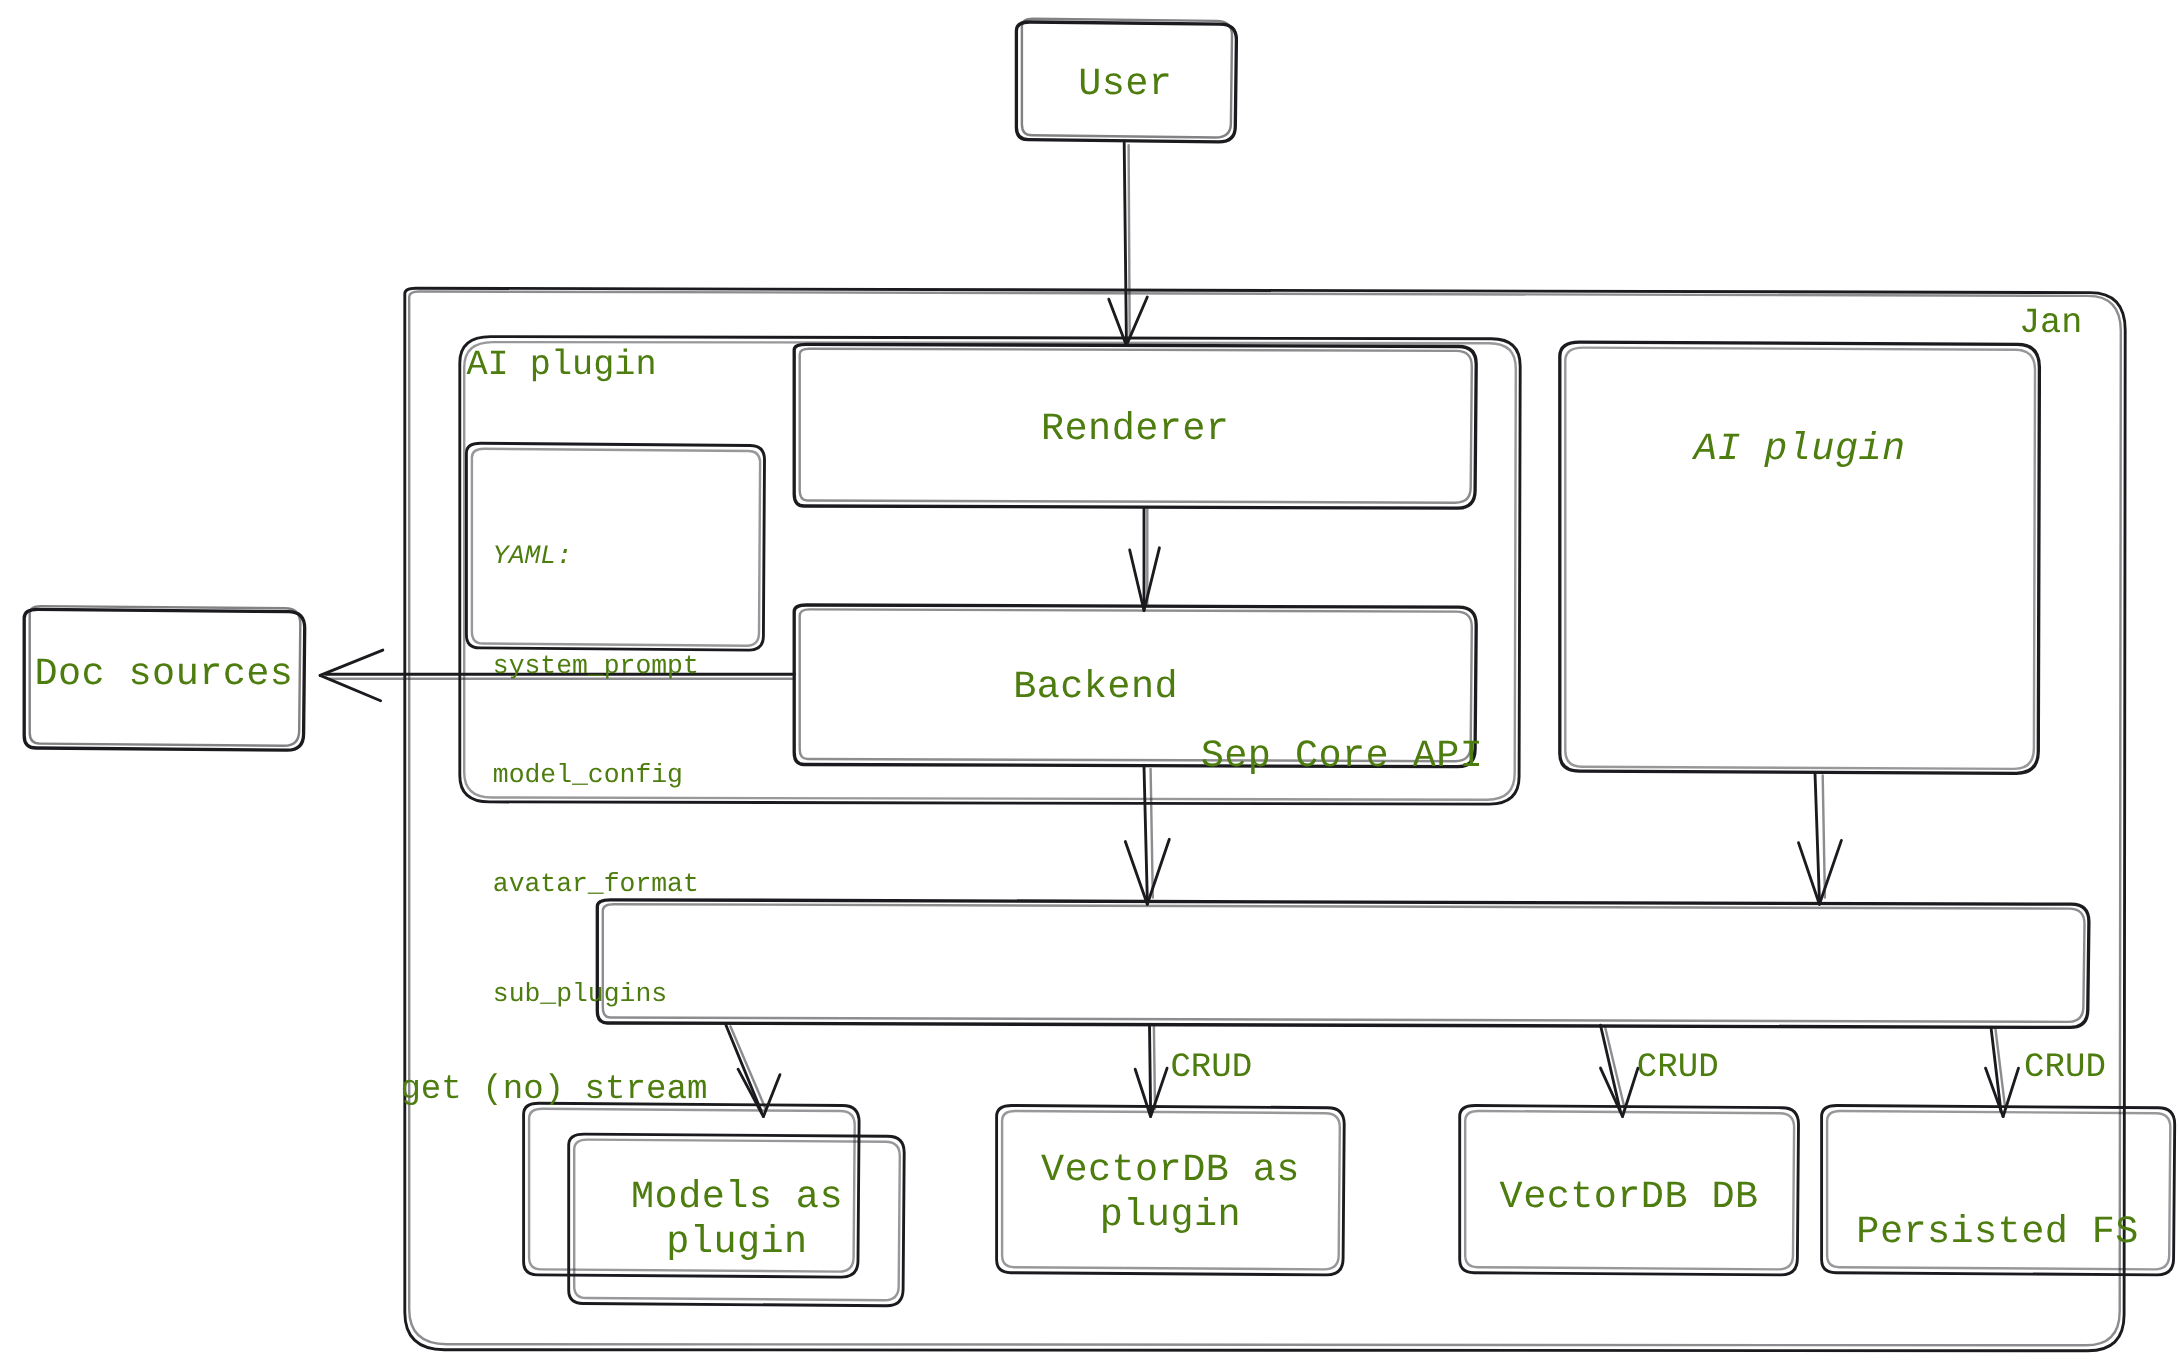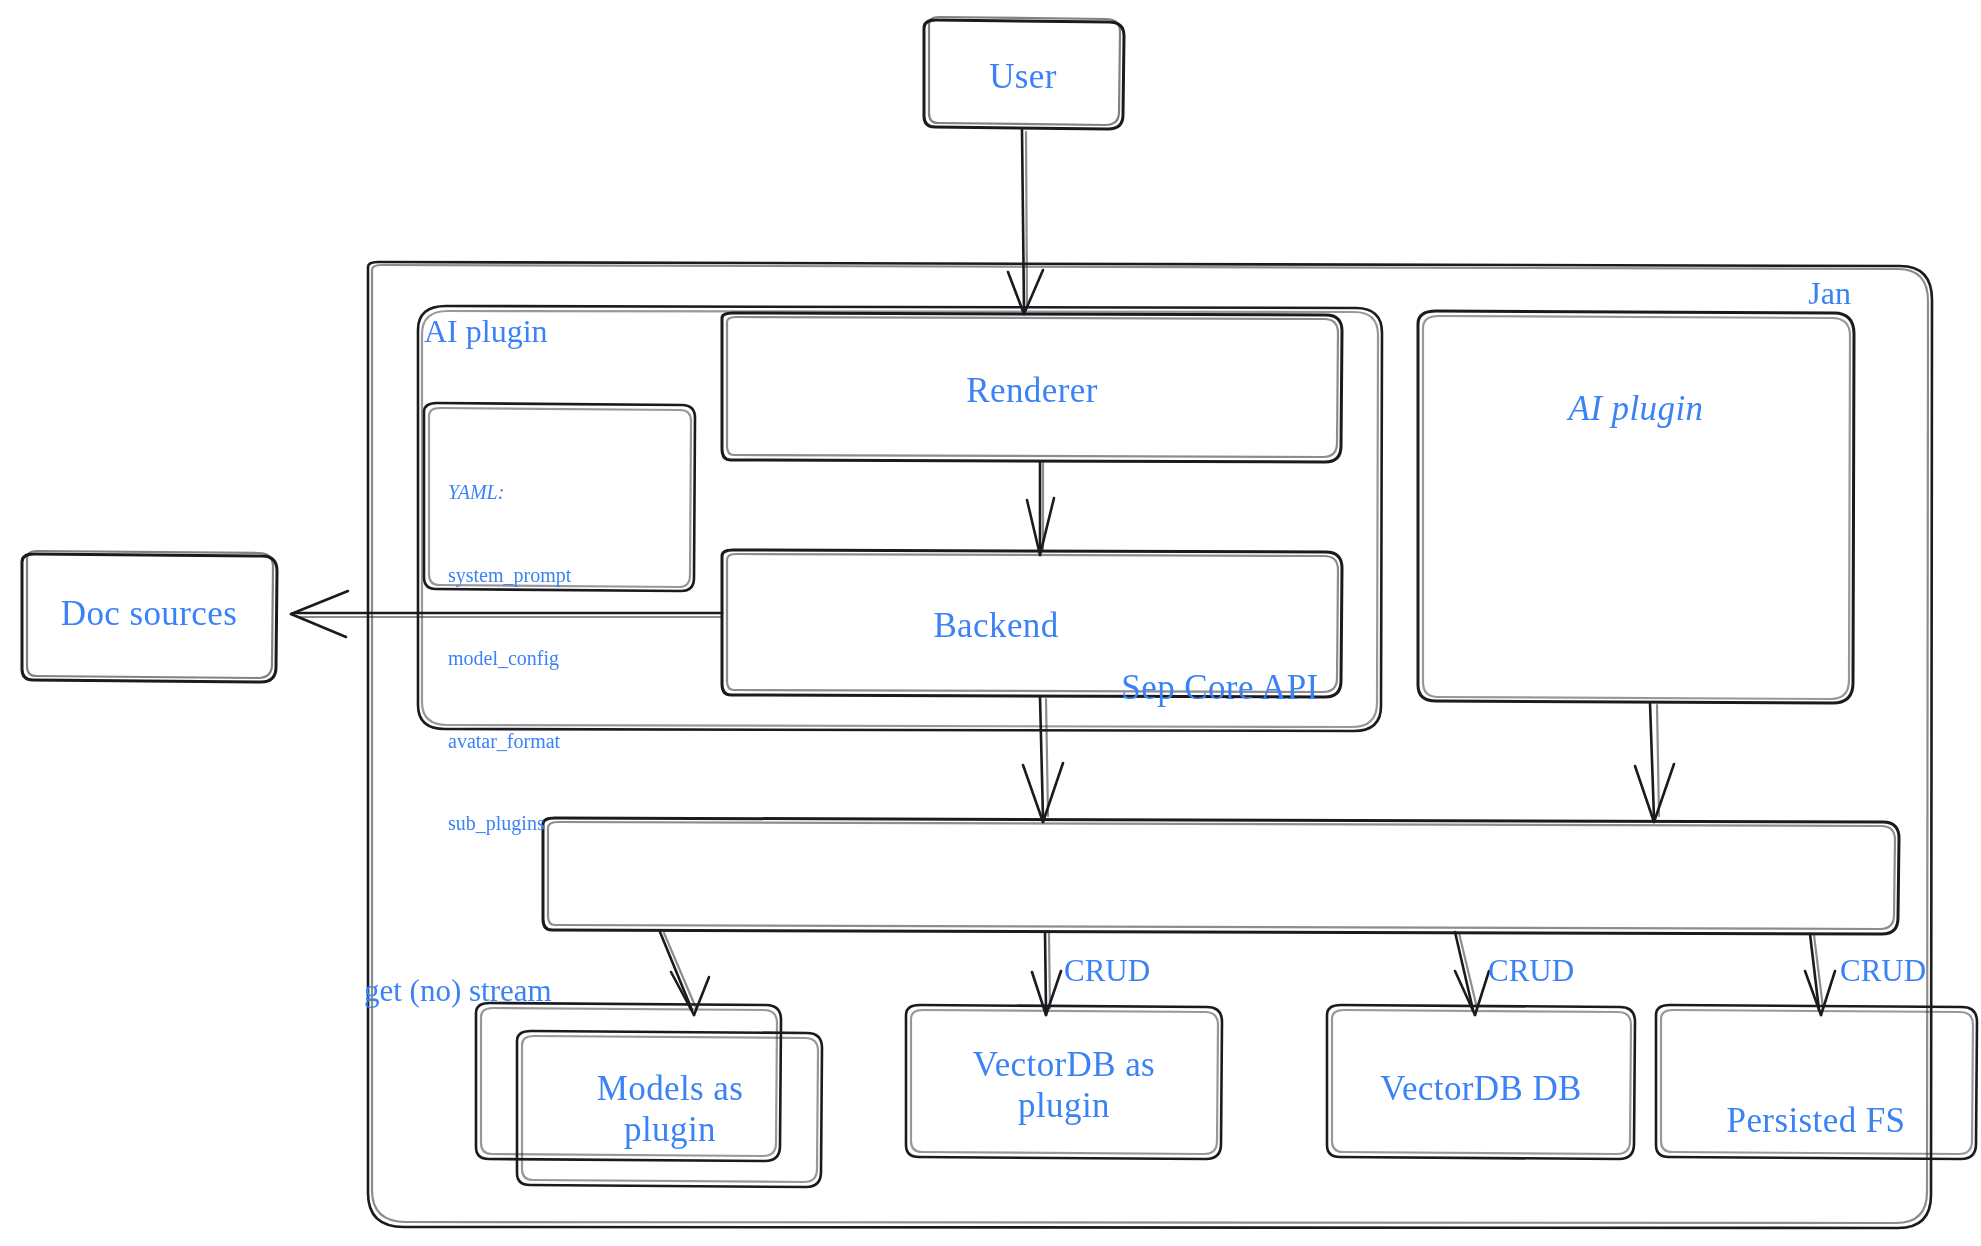--- a/index.html
+++ b/index.html
@@ -21,22 +21,22 @@
   }
   #sketch {
     position: absolute;
     left: 0;
     top: 0;
     width: 1981px;
     height: 1246px;
   }
   .lbl {
     position: absolute;
-    color: #3b82f6;
-    font-family: Liberation Serif, serif;
+    color: #4d7c0f;
+    font-family: Liberation Mono, monospace;
     white-space: pre;
     line-height: 1.18;
     user-select: none;
   }
   .lbl.center {
     text-align: center;
     transform: translateX(-50%);
   }
   .node-label {
     font-size: 35px;
@@ -45,21 +45,21 @@
   .node-label.italicish {
     font-style: italic;
   }
   .container-label {
     font-size: 32px;
   }
   .edge-label {
     font-size: 31px;
   }
   .yaml-label {
-    font-size: 20px;
+    font-size: 24px;
     line-height: 1.38;
   }
   .yaml-label .head { font-style: italic; }
 </style>
 </head>
 <body>
 
 <div id="canvas">
 
   <svg id="sketch" viewBox="0 0 1981 1246" xmlns="http://www.w3.org/2000/svg">
@@ -198,21 +198,21 @@
       <path class="s w25" d="M1327,1015 Q1327,1005 1341,1005 L1620,1007 Q1635,1007 1635,1022 L1634,1144 Q1634,1159 1619,1159 L1340,1157 Q1327,1157 1327,1145 Z"></path>
       <path class="s w2" d="M1332,1019 Q1332,1010 1344,1010 L1618,1012 Q1631,1012 1631,1025 L1630,1141 Q1630,1154 1617,1154 L1343,1152 Q1332,1152 1332,1141 Z" opacity="0.45"></path>
     </g>
 
     <g>
       <path class="s w25" d="M1656,1015 Q1656,1005 1670,1005 L1962,1007 Q1977,1007 1977,1022 L1976,1144 Q1976,1159 1961,1159 L1669,1157 Q1656,1157 1656,1145 Z"></path>
       <path class="s w2" d="M1661,1019 Q1661,1010 1673,1010 L1960,1012 Q1973,1012 1973,1025 L1972,1141 Q1972,1154 1959,1154 L1672,1152 Q1661,1152 1661,1141 Z" opacity="0.45"></path>
     </g>
   </svg>
 
-  <div class="lbl container-label" style="left:1851px; top:275px; transform:translateX(-100%);">Jan</div>
+  <div class="lbl container-label" style="left:1893px; top:275px; transform:translateX(-100%);">Jan</div>
 
   <div class="lbl container-label italicish" style="left:424px; top:313px;">AI plugin</div>
 
   <div class="lbl node-label center" style="left:1023px; top:56px;">User</div>
 
   <div class="lbl node-label center" style="left:1032px; top:370px;">Renderer</div>
 
   <div class="lbl node-label center" style="left:996px; top:605px;">Backend</div>
 
   <div class="lbl node-label center italicish" style="left:1636px; top:388px;">AI plugin</div>

